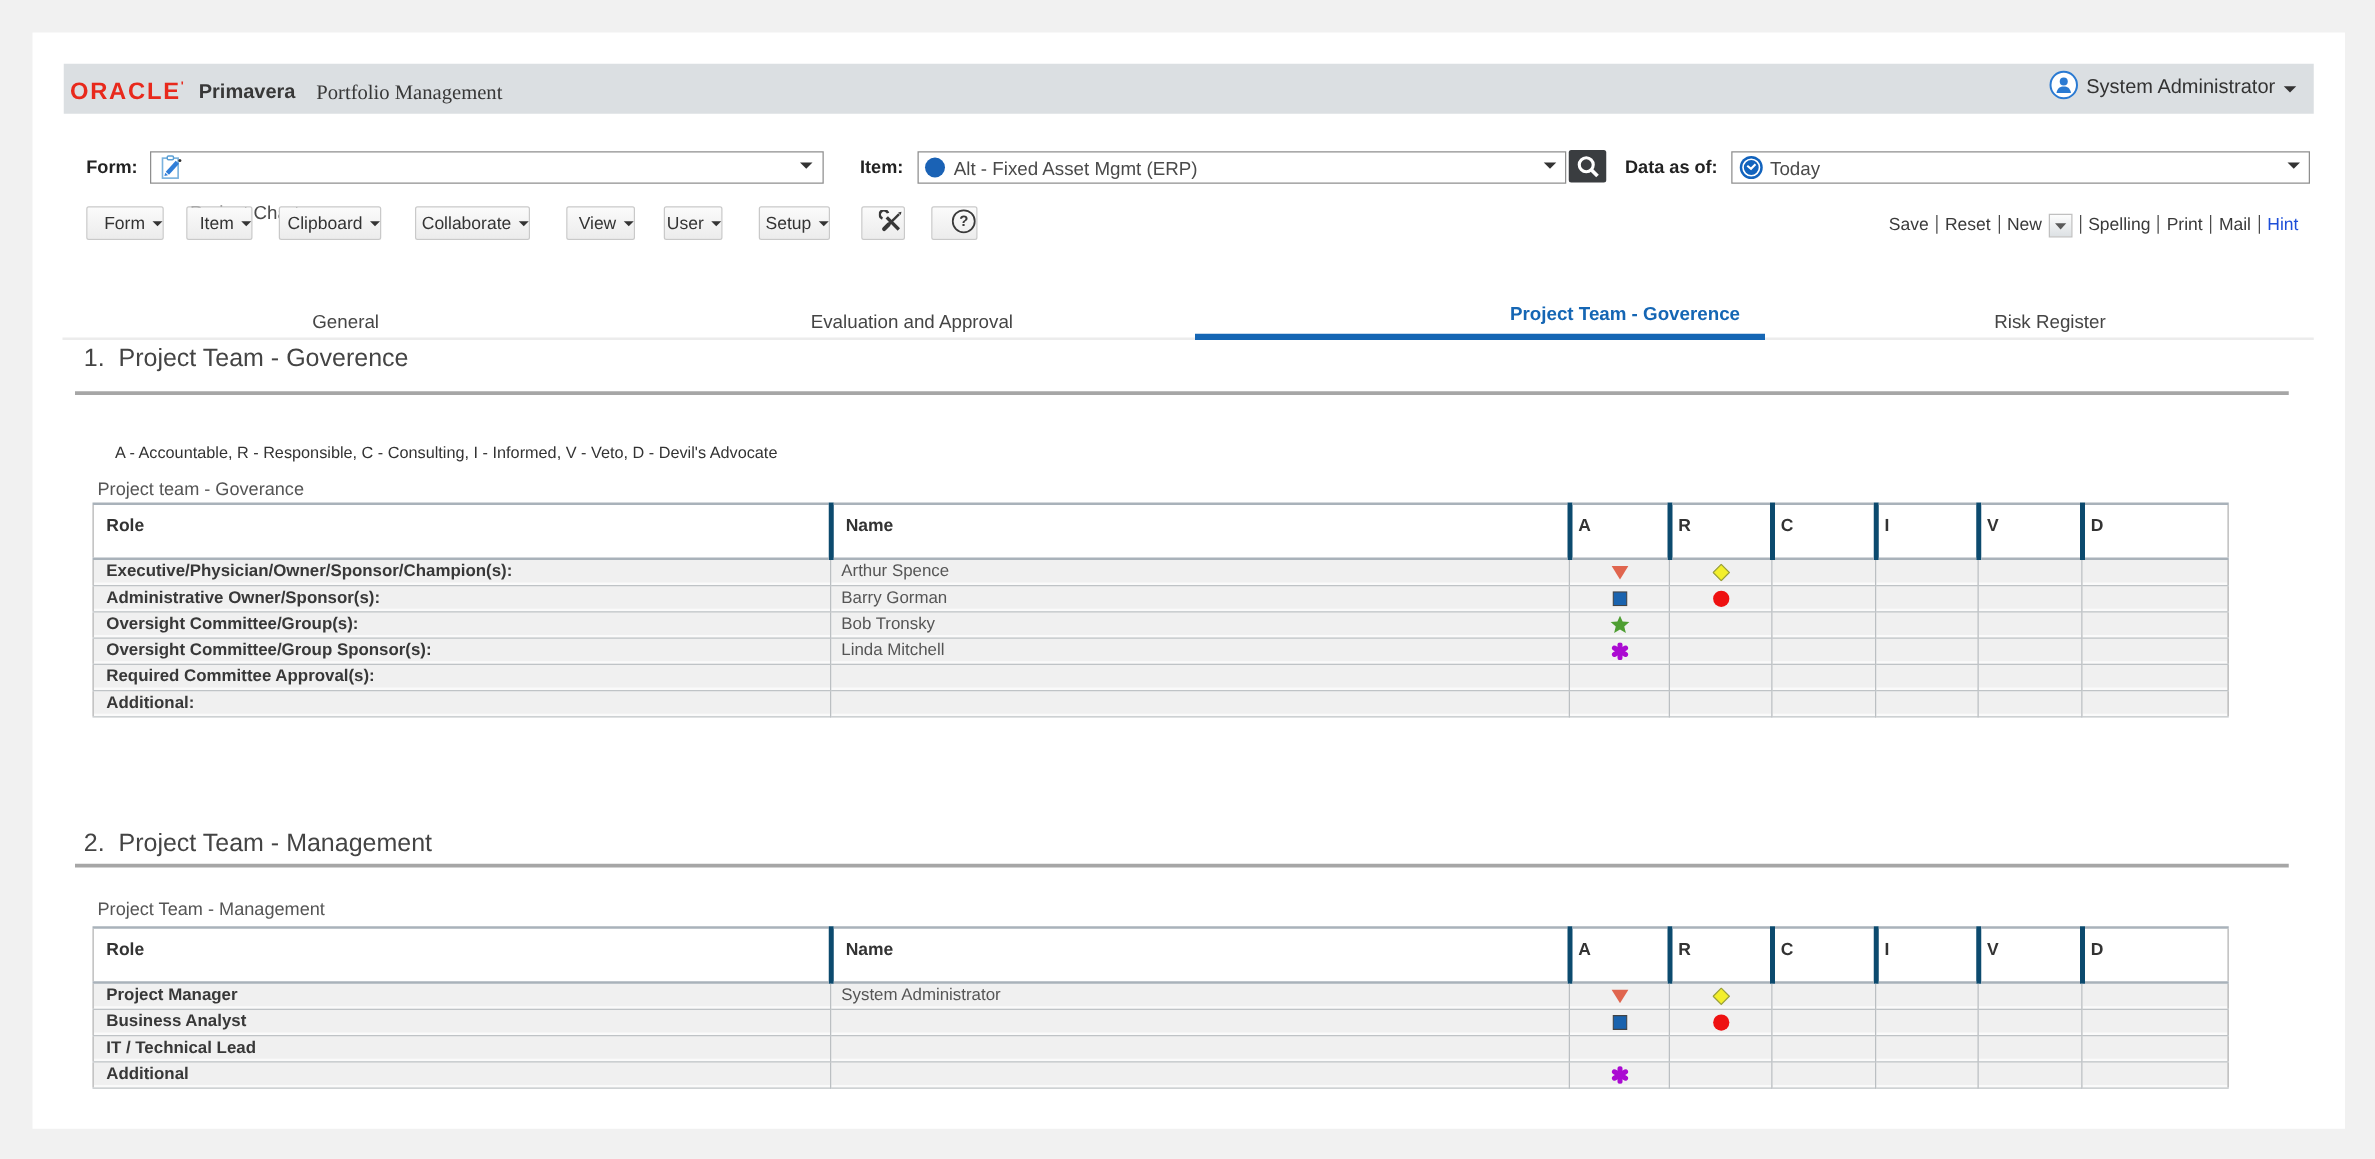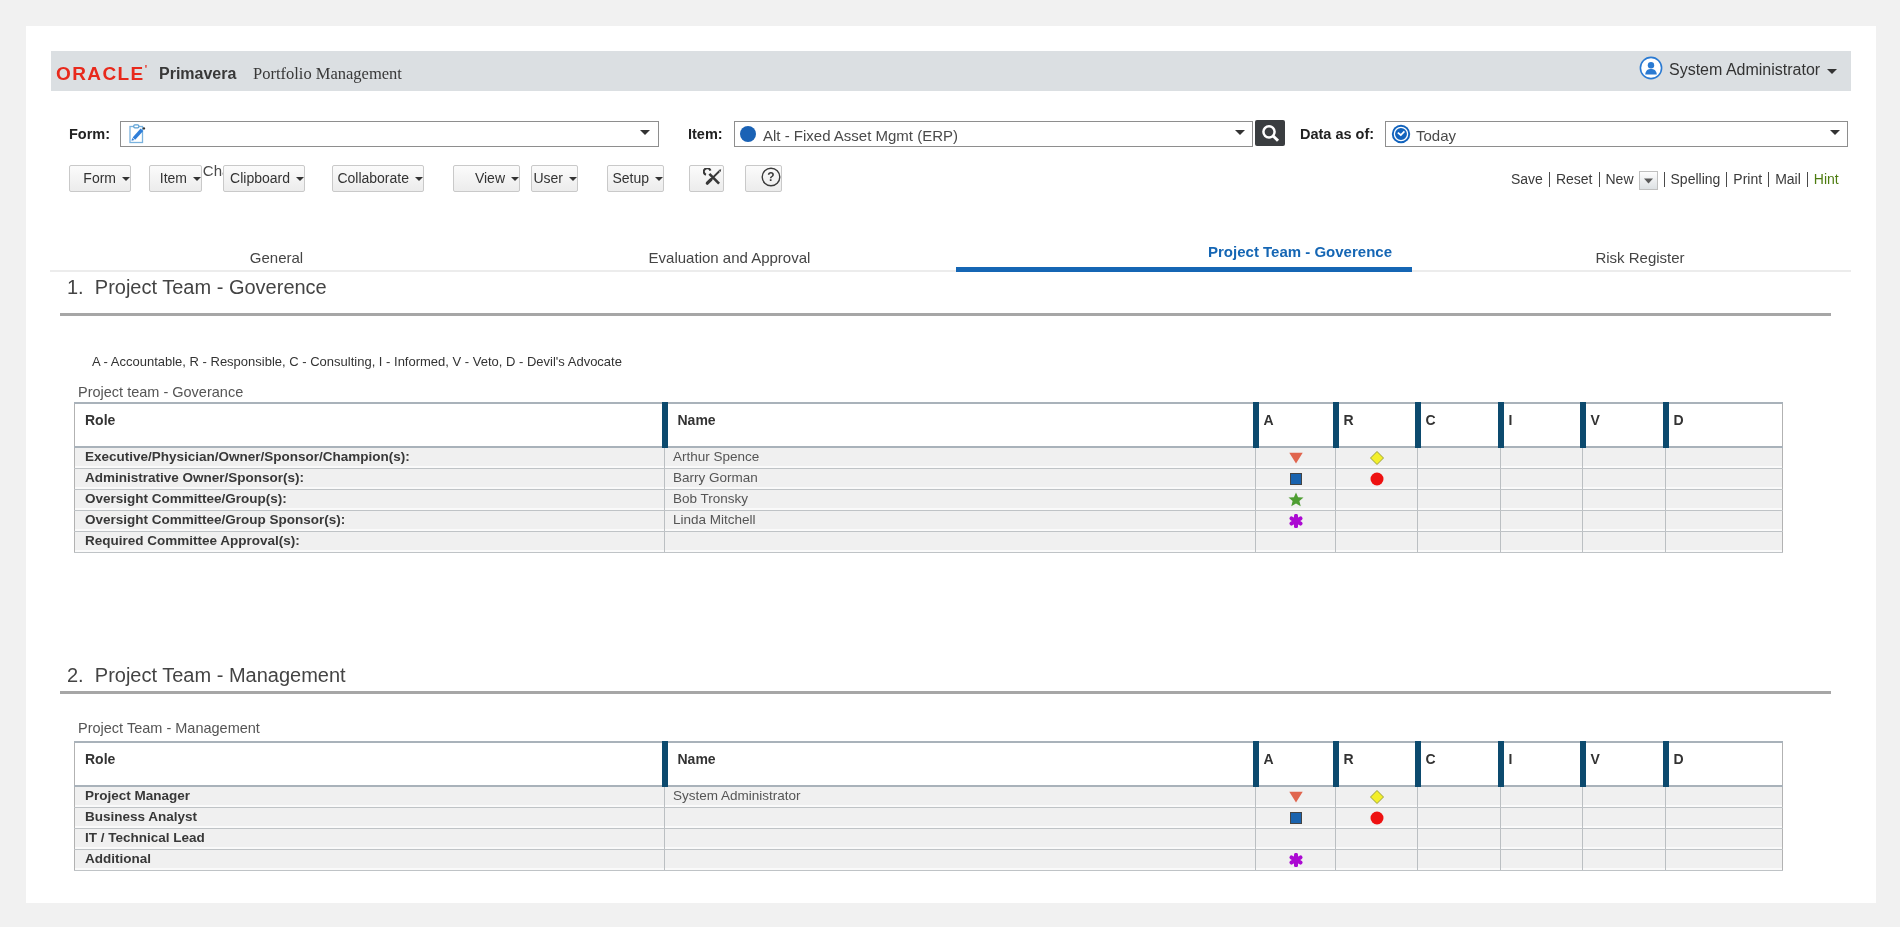--- a/index.html
+++ b/index.html
@@ -23,21 +23,21 @@
 .tabs-line { left:50px; top:270px; width:1801px; height:2px; background:#ececec; }
 .tab { position:absolute; top:249px; font-size:15px; color:#454545; text-align:center; }
 .tab.active { top:243px; }
 .tab.active { color:#1566b4; font-weight:bold; }
 .bluebar { left:956px; top:267px; width:456px; height:5px; background:#1566b4; }
 .h1 { font-size:20px; color:#444; }
 .hrule { height:3px; background:#a6a6a6; }
 .legend { font-size:13px; color:#333; }
 .tlabel { font-size:14.5px; color:#555; }
 table.grid { position:absolute; border-collapse:collapse; table-layout:fixed; width:1708px; }
-table.grid th { background:#fff; font-size:14px; color:#333; text-align:left; vertical-align:top; padding:8px 0 0 10px; font-weight:bold; border-right:6px solid #0c4a6e; }
+table.grid th { background:#fff; font-size:14px; color:#333; text-align:left; vertical-align:top; padding:8px 0 0 10px; font-weight:bold; border-right:4px solid #0c4a6e; }
 table.grid th.ic { padding-left:5px; }
 table.grid td { background:#f0f0f0; font-size:13.5px; border-right:1px solid #bbbfc2; border-bottom:1px solid #bfc3c6; box-shadow:inset 0 -2px 0 #fafafa; padding:1px 0 0 10px; height:21px; vertical-align:top; }
 table.grid { border:1px solid #b2b2b2; border-top:2px solid #a9b2ba; }
 table.grid thead tr { height:44px; border-bottom:2px solid #a9b2ba; }
 table.grid td.role { font-weight:bold; color:#383838; }
 table.grid td.name { color:#555; padding-left:8px; }
 table.grid td.ic { padding:0; vertical-align:middle; }
 table.grid td.ic svg { display:block; margin:0 auto; }
 table.grid th:last-child, table.grid td:last-child { border-right:none; }
 </style>
@@ -88,42 +88,42 @@
     <circle cx="10" cy="10" r="6.6" fill="none" stroke="#fff" stroke-width="1.3"></circle>
     <path d="M6.8 8.6 L9.8 11 L13.4 7.4" fill="none" stroke="#fff" stroke-width="1.7"></path>
   </svg>
   <div class="abs seltext" style="left:1416px;top:127px;">Today</div>
   <div class="abs caret" style="left:1830px;top:130px;"></div>
 
   <div class="btn" style="left:69px;width:62px;">Form<span class="bcaret"></span></div>
   <div class="btn" style="left:149px;width:53px;">Item<span class="bcaret"></span></div>
   <div class="btn" style="left:223px;width:82px;">Clipboard<span class="bcaret"></span></div>
   <div class="btn" style="left:332px;width:92px;">Collaborate<span class="bcaret"></span></div>
-  <div class="btn" style="left:453px;width:67px;">View<span class="bcaret"></span></div>
+  <div class="btn" style="left:453px;width:55px;">View<span class="bcaret"></span></div>
   <div class="btn" style="left:531px;width:47px;">User<span class="bcaret"></span></div>
   <div class="btn" style="left:607px;width:57px;">Setup<span class="bcaret"></span></div>
   <div class="btn" style="left:689px;width:35px;">
     <svg width="20" height="19" viewBox="0 0 20 20" style="vertical-align:-4px;">
       <path d="M16.6 3.4 L5.6 14.4" stroke="#383838" stroke-width="2" fill="none"></path>
       <polygon points="15.8,2 18,4.2 18.6,1.4" fill="#383838"></polygon>
       <path d="M7.8 12.2 L4 16" stroke="#383838" stroke-width="3.4" stroke-linecap="round" fill="none"></path>
       <path d="M2.6 7.2 A3.6 3.6 0 1 1 7.3 2.7" fill="none" stroke="#383838" stroke-width="2.2"></path>
       <path d="M6.2 6.2 L16.4 16.4" stroke="#383838" stroke-width="2.8" fill="none"></path>
     </svg>
   </div>
   <div class="btn" style="left:745px;width:37px;">
     <svg width="20" height="20" viewBox="0 0 20 20" style="vertical-align:-4px;">
       <circle cx="10" cy="10" r="8.8" fill="none" stroke="#3a3a3a" stroke-width="1.4"></circle>
       <text x="10" y="14.2" text-anchor="middle" font-family="Liberation Sans" font-size="12" font-weight="bold" fill="#3a3a3a">?</text>
     </svg>
   </div>
   <div class="abs cmdrow">
     <span>Save</span><span class="sep"></span><span>Reset</span><span class="sep"></span><span>New</span><span style="display:inline-block;width:19px;height:19px;border:1px solid #c0c0c0;background:linear-gradient(#fdfdfd,#dde1e4);vertical-align:-5px;margin-left:5px;"><svg width="17" height="17" viewBox="0 0 17 17">
           <polygon points="4,6.5 13,6.5 8.5,11.5" fill="#5a5a5a"></polygon>
-        </svg></span><span class="sep"></span><span>Spelling</span><span class="sep"></span><span>Print</span><span class="sep"></span><span>Mail</span><span class="sep"></span><span style="color:#4d7c0f;">Hint</span>
+        </svg></span><span class="sep"></span><span>Spelling</span><span class="sep"></span><span>Print</span><span class="sep"></span><span>Mail</span><span class="sep"></span><span style="color:#1d4ed8;">Hint</span>
   </div>
 
   <div class="tab" style="left:50px;width:453px;">General</div>
   <div class="tab" style="left:503px;width:453px;">Evaluation and Approval</div>
   <div class="tab active" style="left:936px;width:456px;text-align:right;">Project Team - Goverence</div>
   <div class="tab" style="left:1412px;width:456px;">Risk Register</div>
   <div class="abs tabs-line"></div>
   <div class="abs bluebar"></div>
 
   <div class="abs h1" style="left:67px;top:276px;">1.&nbsp; Project Team - Goverence</div>
@@ -226,20 +226,30 @@
       <tr>
           <td class="role">Required Committee Approval(s):</td>
           <td class="name"></td>
           <td class="ic"></td>
           <td class="ic"></td>
           <td class="ic"></td>
           <td class="ic"></td>
           <td class="ic"></td>
           <td class="ic"></td>
         </tr>
+      <tr>
+          <td class="role">Additional:</td>
+          <td class="name"></td>
+          <td class="ic"></td>
+          <td class="ic"></td>
+          <td class="ic"></td>
+          <td class="ic"></td>
+          <td class="ic"></td>
+          <td class="ic"></td>
+        </tr>
     </tbody>
   </table>
 
   <div class="abs h1" style="left:67px;top:664px;">2.&nbsp; Project Team - Management</div>
   <div class="abs hrule" style="left:60px;top:691px;width:1771px;"></div>
   <div class="abs tlabel" style="left:78px;top:720px;">Project Team - Management</div>
 
   <table class="grid" style="left:74px;top:741px;">
     <colgroup>
         <col style="width:590px">

